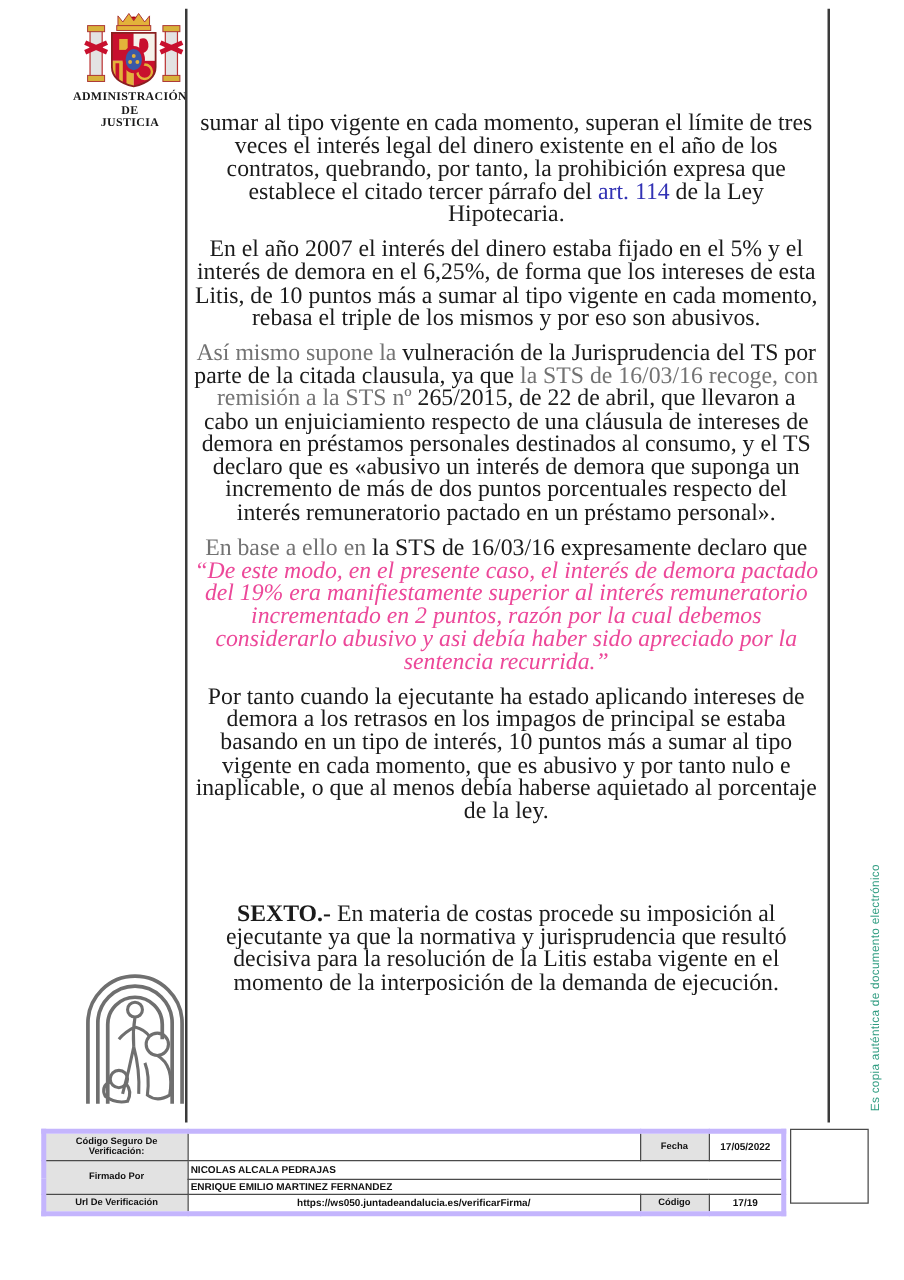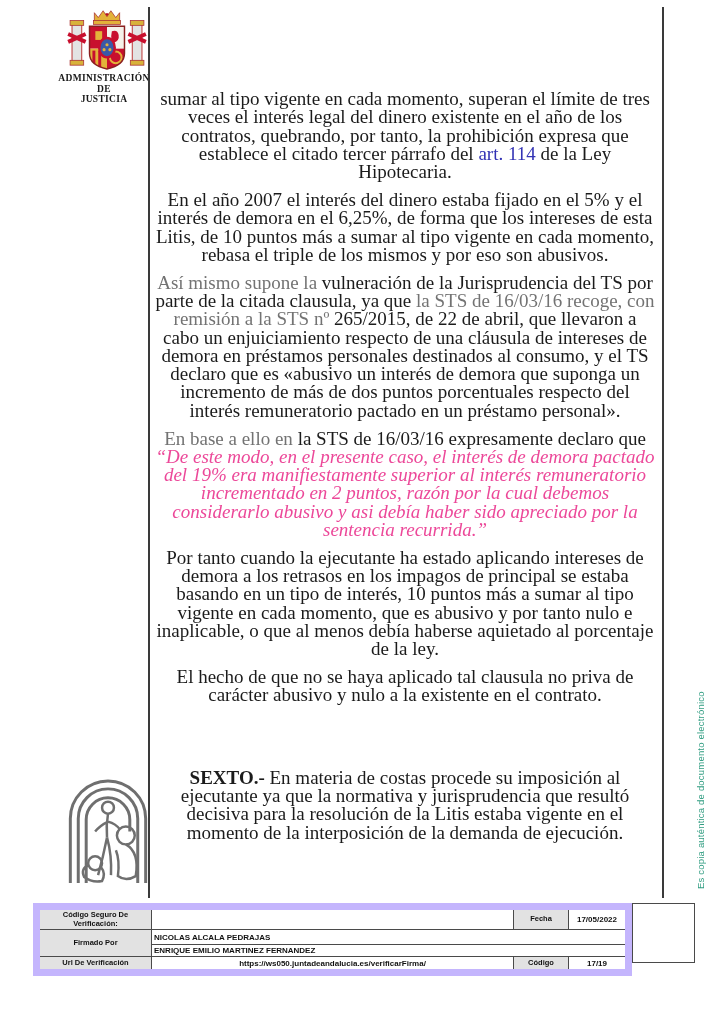--- a/index.html
+++ b/index.html
@@ -34,21 +34,21 @@
   
   #side-note{position:absolute;left:695px;top:889px;transform-origin:0 0;
              transform:rotate(-90deg);white-space:nowrap;
              font-family:"Liberation Sans", sans-serif;font-size:9.5px;
              letter-spacing:.2px;color:#2f9c80;}
 
   
   #footer-table{position:absolute;left:33px;top:903px;border-collapse:collapse;
                 table-layout:fixed;font-family:"Liberation Sans", sans-serif;color:#111;}
   #footer-table td{border:1px solid #4a4a4a;overflow:hidden;padding:0 3px;}
-  #footer-table{border:7px solid #c4b5fd;}
+  #footer-table{border:4px solid #c4b5fd;}
   #footer-table .lbl{background:#e2e2e2;text-align:center;vertical-align:middle;
                      font-weight:bold;font-size:7.5px;line-height:8.5px;}
   #footer-table .val{background:#ffffff;font-size:8px;font-weight:bold;}
   #footer-table .c{text-align:center;vertical-align:middle;}
   #footer-table .name{text-align:left;vertical-align:middle;padding-left:2px;}
   #stamp-box{position:absolute;left:632px;top:903px;width:61px;height:58px;
              border:1.5px solid #4a4a4a;background:#ffffff;}
 </style>
 </head>
 <body>
@@ -108,21 +108,20 @@
 
   <div class="vrule" id="rule-left"></div>
   <div class="vrule" id="rule-right"></div>
 
   <div id="doc-text">
       <p><span class="seg-normal">sumar al tipo vigente en cada momento, superan el límite de tres veces el interés legal del dinero existente en el año de los contratos, quebrando, por tanto, la prohibición expresa que establece el citado tercer párrafo del </span><span class="seg-link">art. 114</span><span class="seg-normal"> de la Ley Hipotecaria.</span></p>
       <p><span class="seg-normal">En el año 2007 el interés del dinero estaba fijado en el 5%  y el interés de demora en el 6,25%, de forma que los intereses de esta Litis, de 10 puntos más a sumar al tipo vigente en cada momento, rebasa el triple de los mismos y por eso son abusivos.</span></p>
       <p><span class="seg-gray">Así mismo supone la </span><span class="seg-normal">vulneración de la Jurisprudencia del TS por parte de la citada clausula, ya que </span><span class="seg-gray">la STS de 16/03/16 recoge, con remisión a la STS nº </span><span class="seg-normal">265/2015, de 22 de abril, que llevaron a cabo un enjuiciamiento respecto de una cláusula de intereses de demora en préstamos personales destinados al consumo, y el TS declaro que es «abusivo un interés de demora que suponga un incremento de más de dos puntos porcentuales respecto del interés remuneratorio pactado en un préstamo personal».</span></p>
       <p><span class="seg-gray">En base a ello en </span><span class="seg-normal">la STS de 16/03/16 expresamente declaro que </span><span class="seg-italic">“De este modo, en el presente caso, el interés de demora pactado del 19% era manifiestamente superior al interés remuneratorio incrementado en 2 puntos, razón por la cual debemos considerarlo abusivo y asi debía haber sido apreciado por la sentencia recurrida.”</span></p>
       <p><span class="seg-normal">Por tanto cuando la ejecutante ha estado aplicando intereses de demora a los retrasos en los impagos de principal se estaba basando en un tipo de interés, 10 puntos más a sumar al tipo vigente en cada momento, que es abusivo y por tanto nulo e inaplicable, o que al menos debía  haberse aquietado al porcentaje de la ley.</span></p>
-      <p><span class="seg-normal">El hecho de que no se haya aplicado tal clausula no priva de carácter abusivo y nulo a la existente en el contrato.</span></p>
       <p class="section-gap"><span class="seg-bold">SEXTO.-</span><span class="seg-normal"> En materia de costas procede su imposición al ejecutante ya que la normativa y jurisprudencia que resultó decisiva para la resolución de la Litis estaba vigente en el momento de la interposición de la demanda de ejecución.</span></p>
     </div>
 
   <svg id="junta-emblem" viewBox="0 0 92 114" xmlns="http://www.w3.org/2000/svg" fill="none" stroke="#6f6f6f" stroke-width="3">
     <path d="M8 110 V45 A38 38 0 0 1 84 45 V110"></path>
     <path d="M16 110 V45 A30 30 0 0 1 76 45 V110"></path>
     <path d="M24 110 V46 A22 22 0 0 1 68 46 V58"></path>
     <circle cx="46" cy="34" r="6" stroke-width="2.5"></circle>
     <path d="M46 40 q-2 12 -1 24 M46 48 q-8 4 -13 10 M46 48 q8 2 12 8" stroke-width="2.5"></path>
     <path d="M45 64 q-4 20 -9 38 M45 64 q5 18 4 38" stroke-width="2.5"></path>

